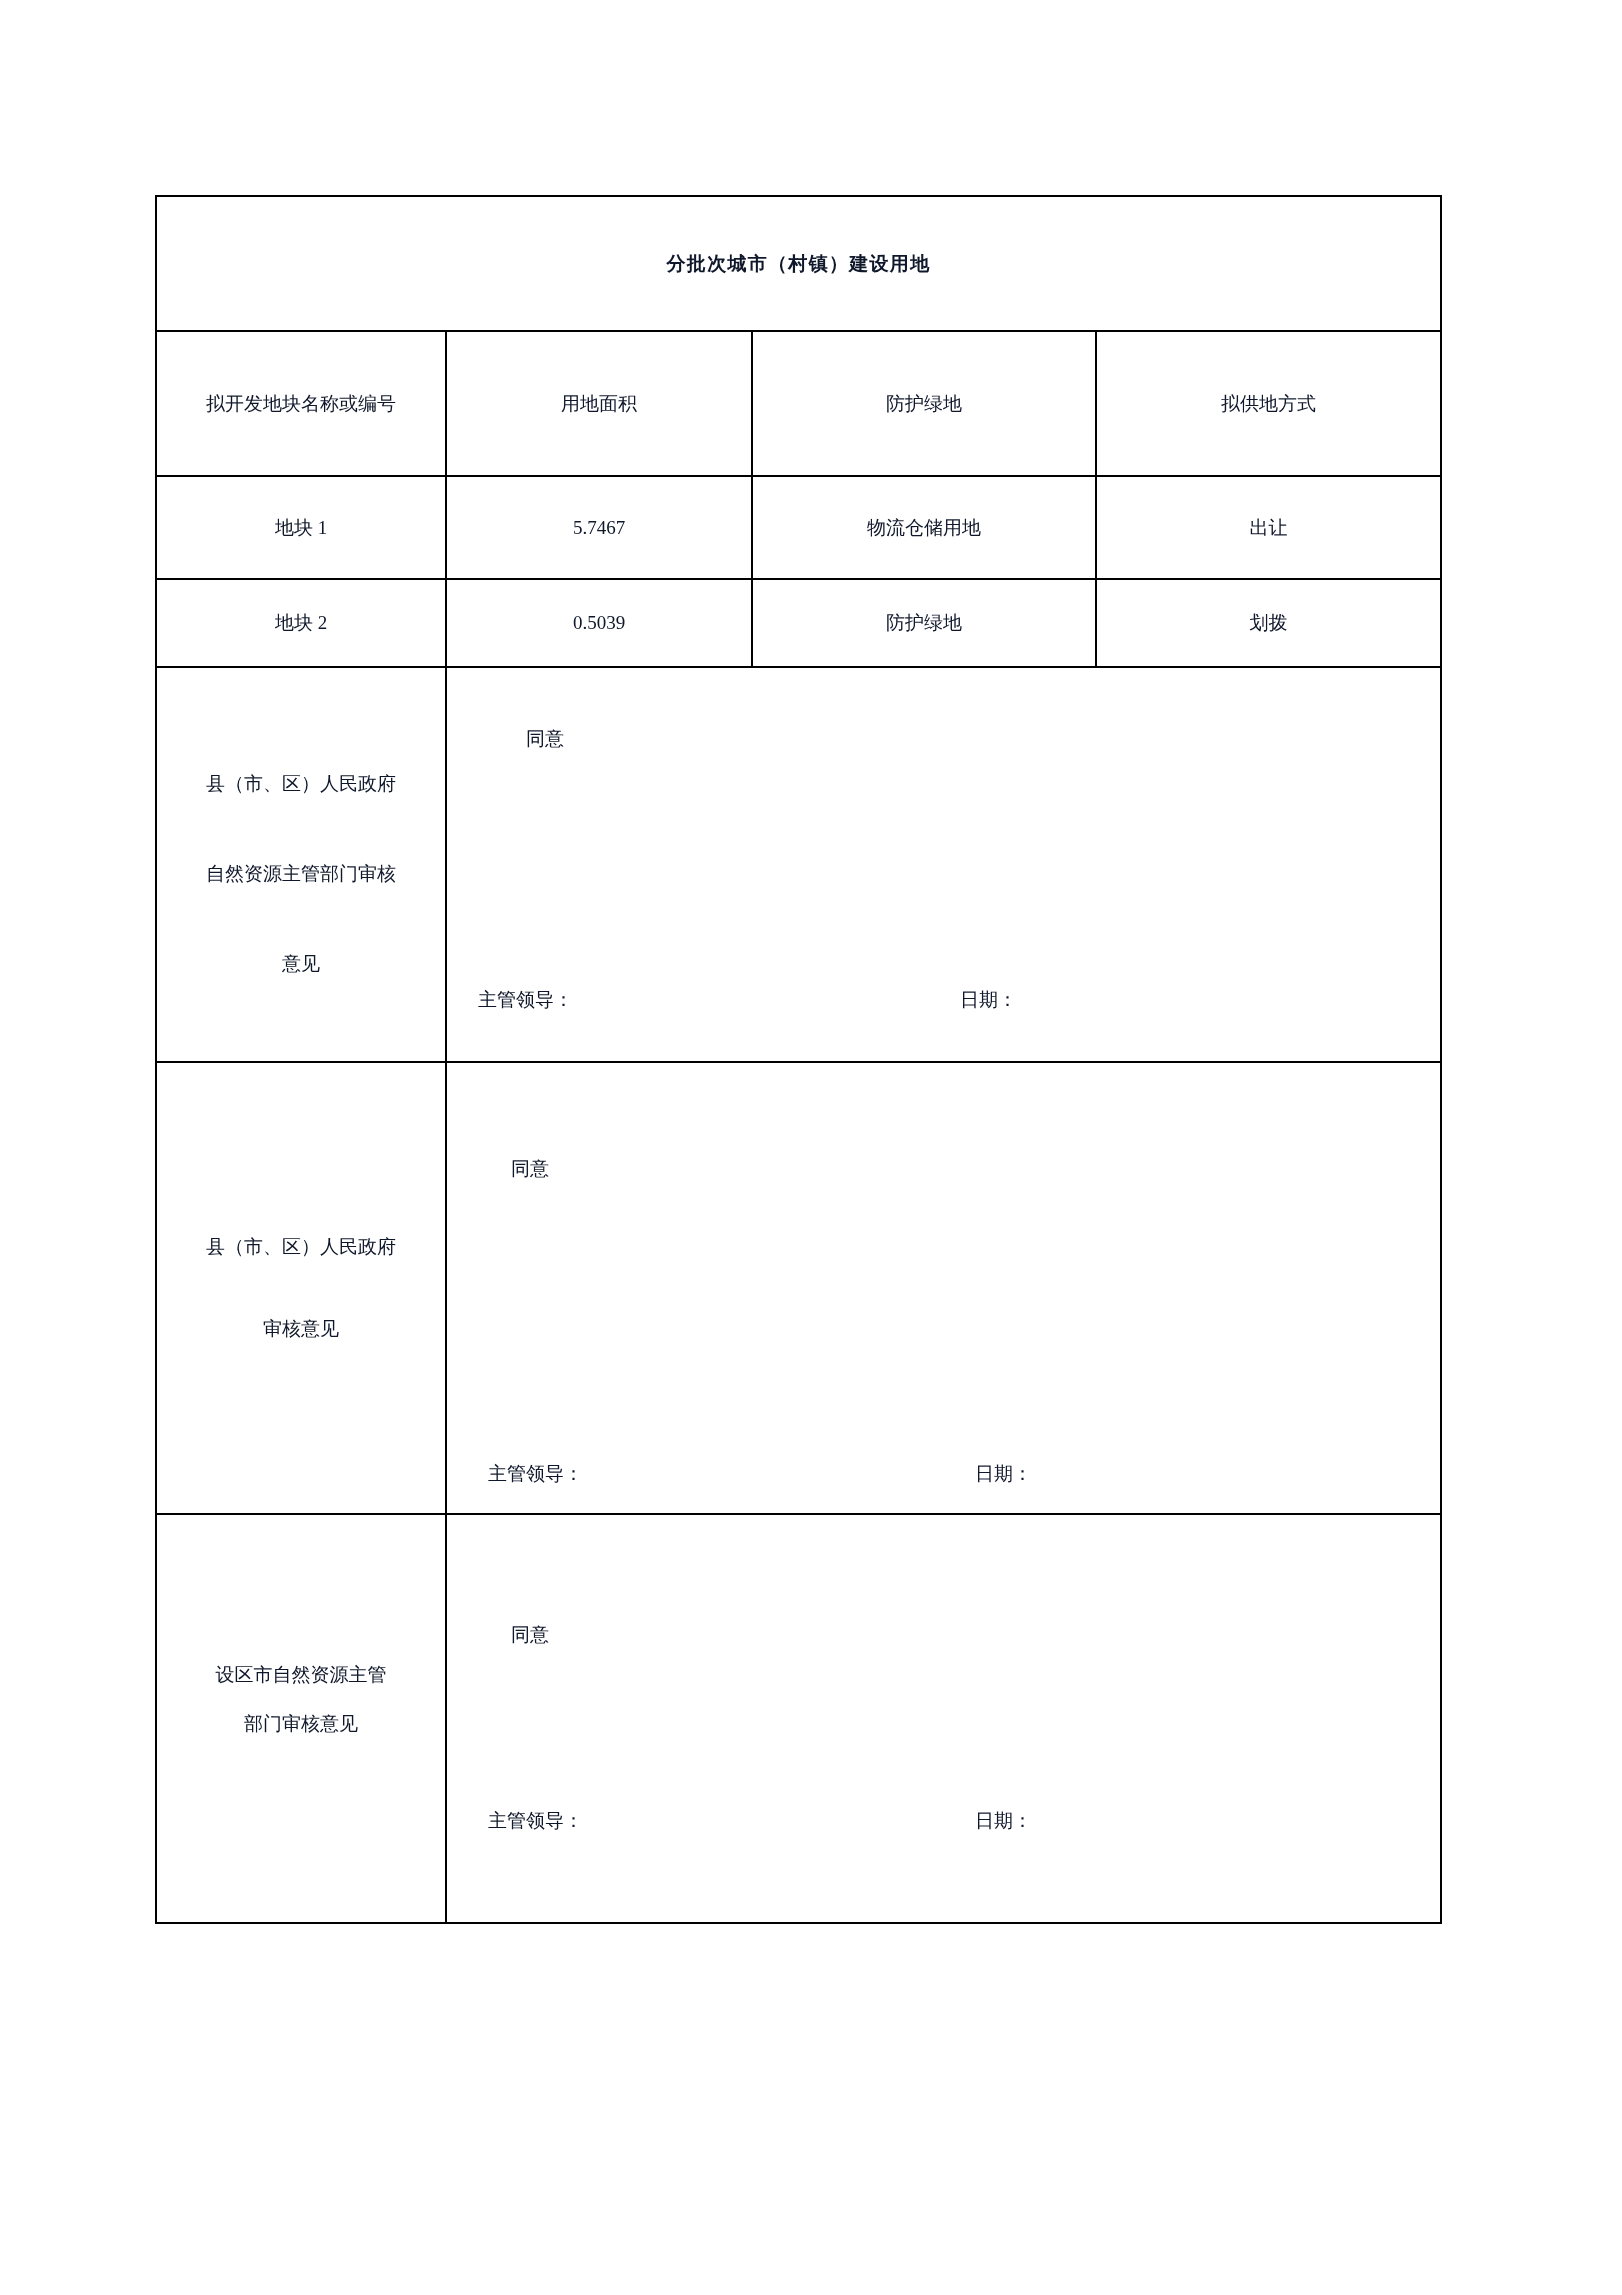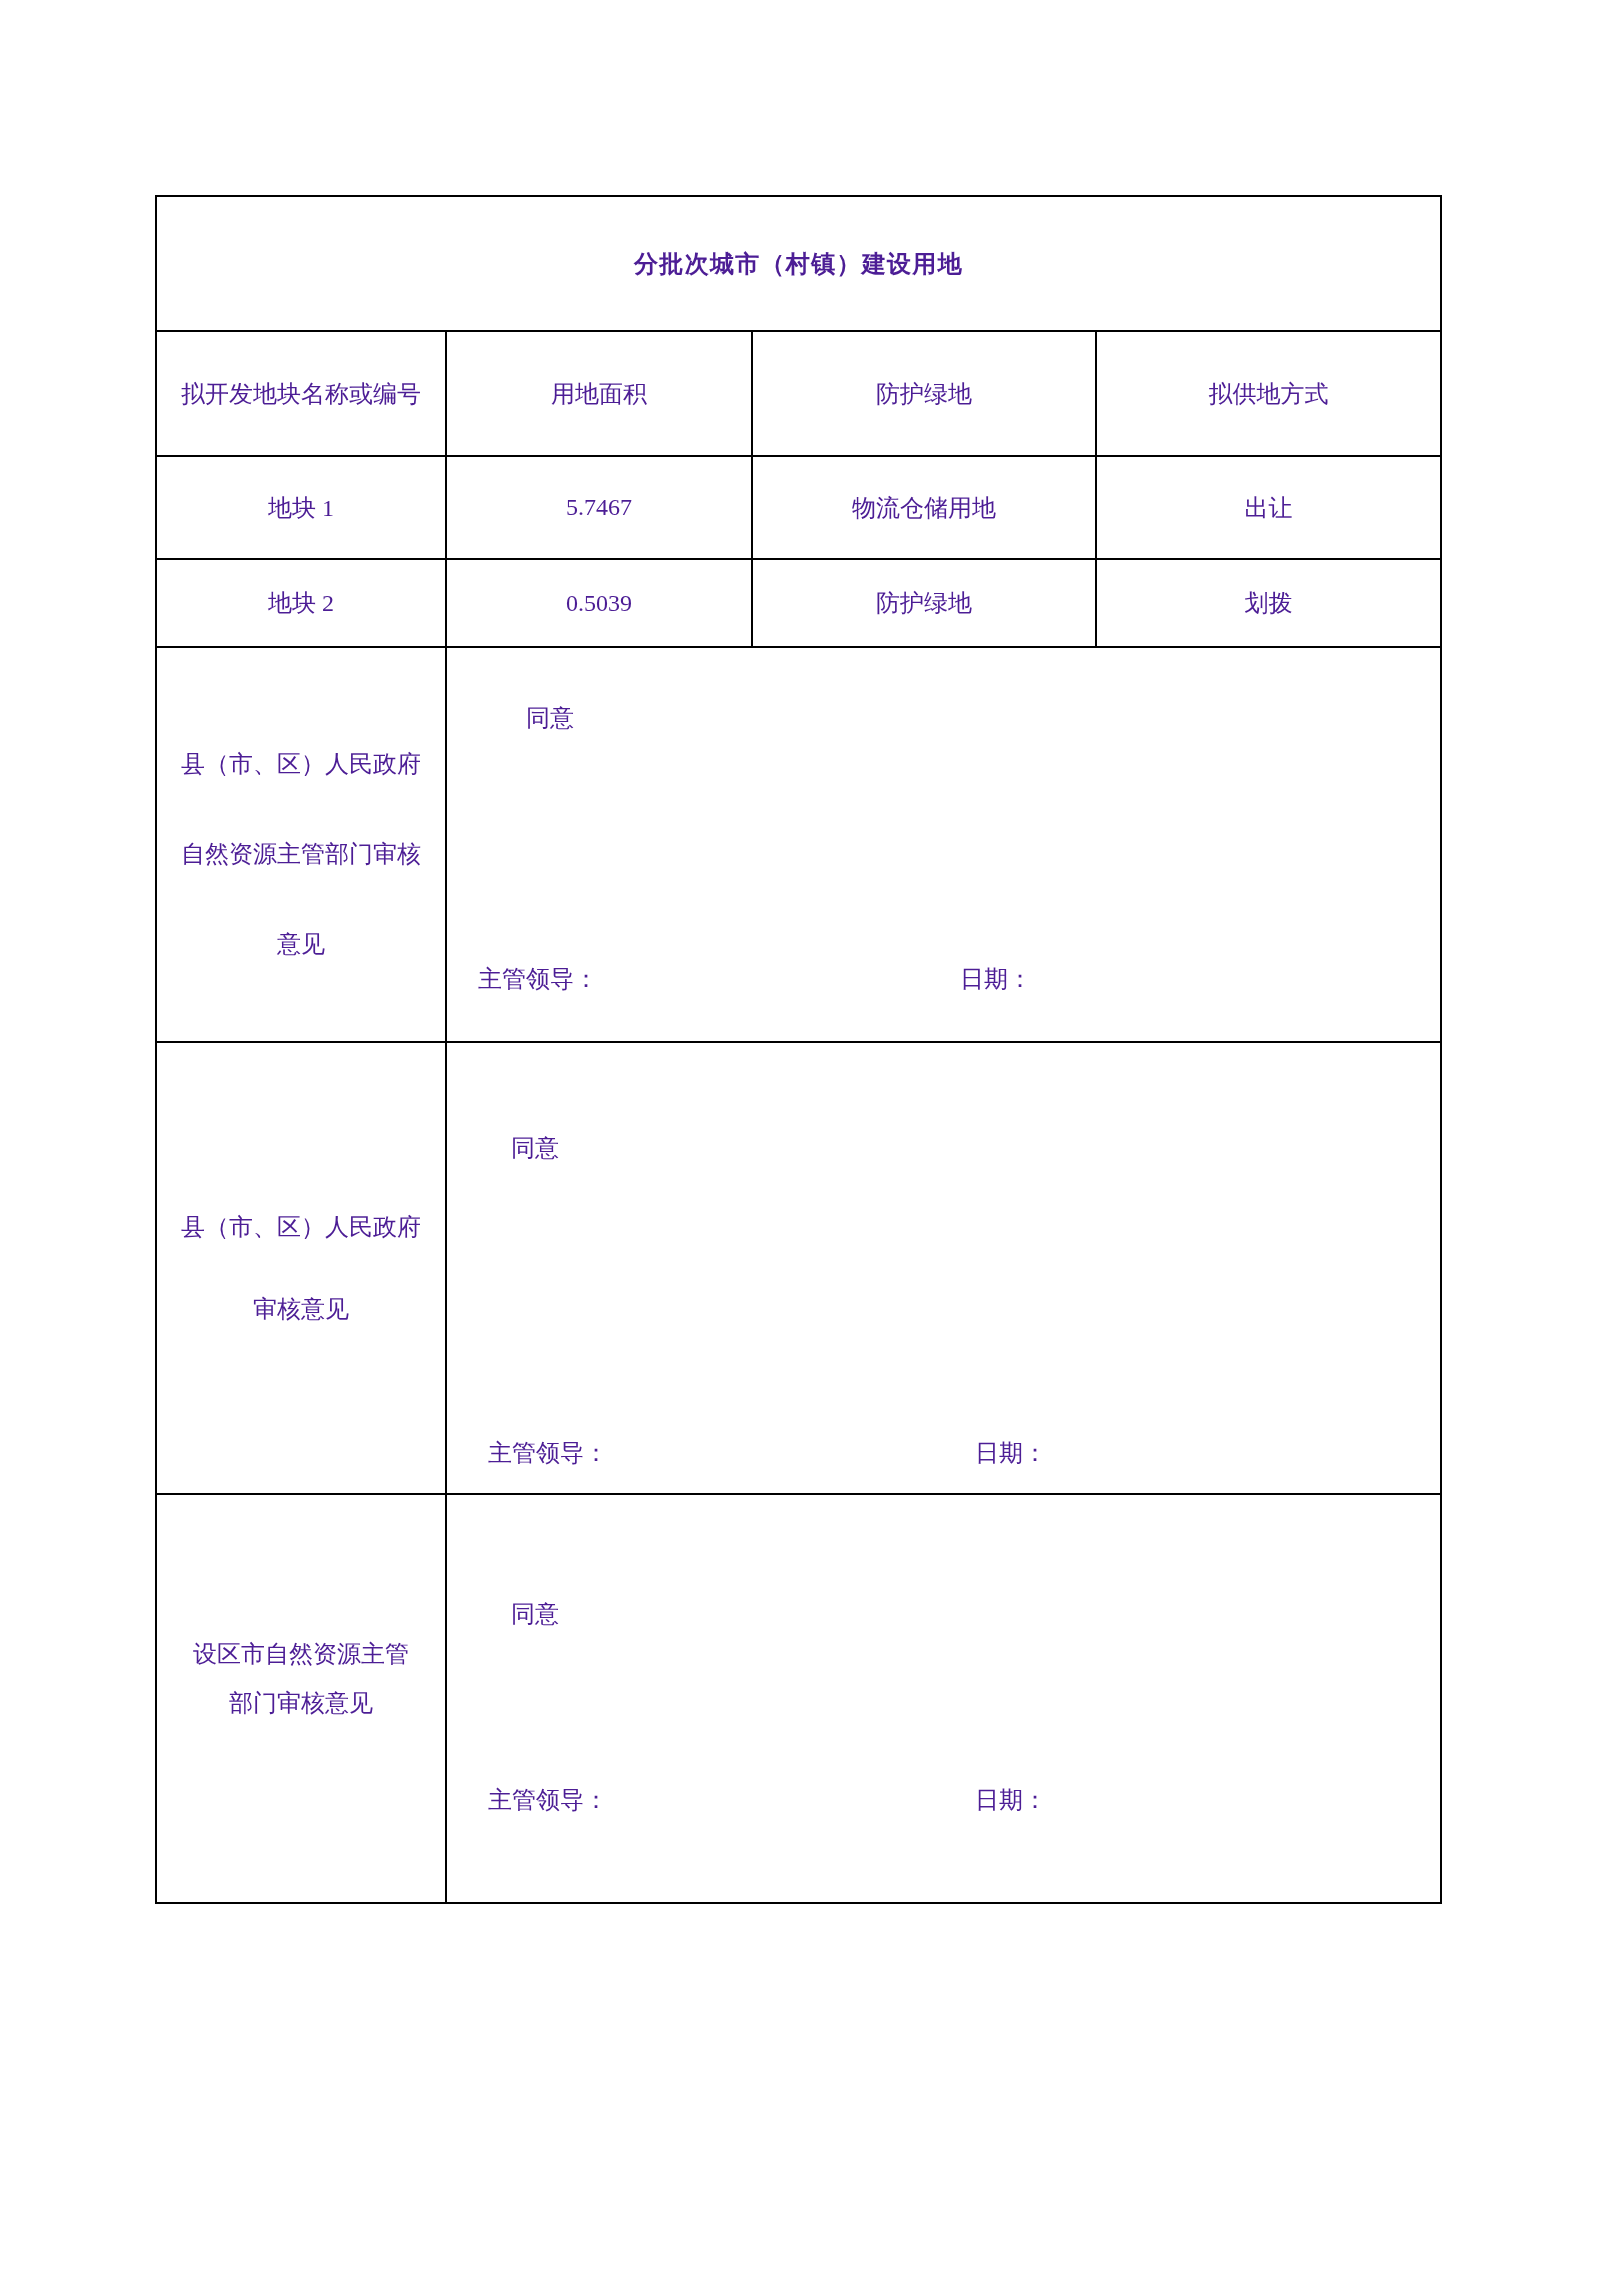--- a/index.html
+++ b/index.html
@@ -20,26 +20,26 @@
     position: absolute;
     left: 155px;
     top: 195px;
     width: 1285px;
     border-collapse: collapse;
     table-layout: fixed;
   }
   table.form td {
     border: 2px solid #000000;
     padding: 0;
-    font-size: 24px;
-    color: #4c1d95;
+    font-size: 19px;
+    color: #0f172a;
     vertical-align: middle;
   }
   tr.r-title  { height: 135px; }
-  tr.r-head   { height: 125px; }
+  tr.r-head   { height: 145px; }
   tr.r-plot1  { height: 103px; margin-top: 28px; }
   tr.r-plot2  { height: 88px; }
   tr.r-sec3   { height: 395px; }
   tr.r-sec4   { height: 452px; }
   tr.r-sec5   { height: 409px; }
 
   td.title-cell {
     text-align: center;
     font-size: 31px;
     font-weight: bold;

